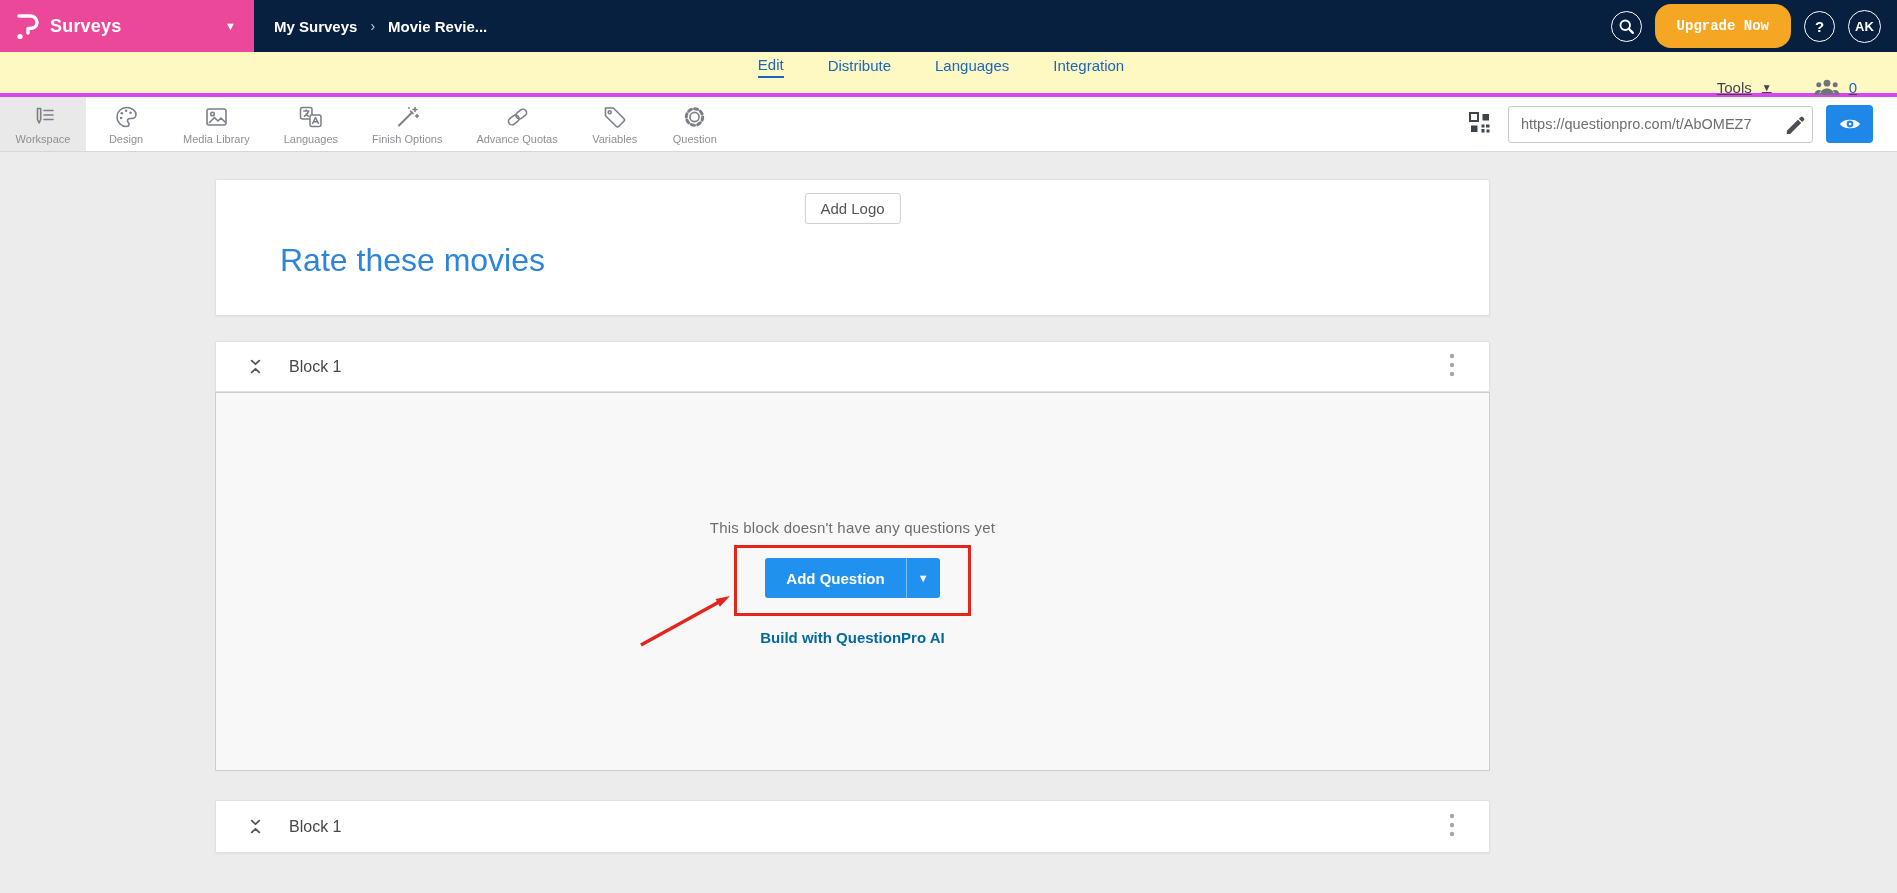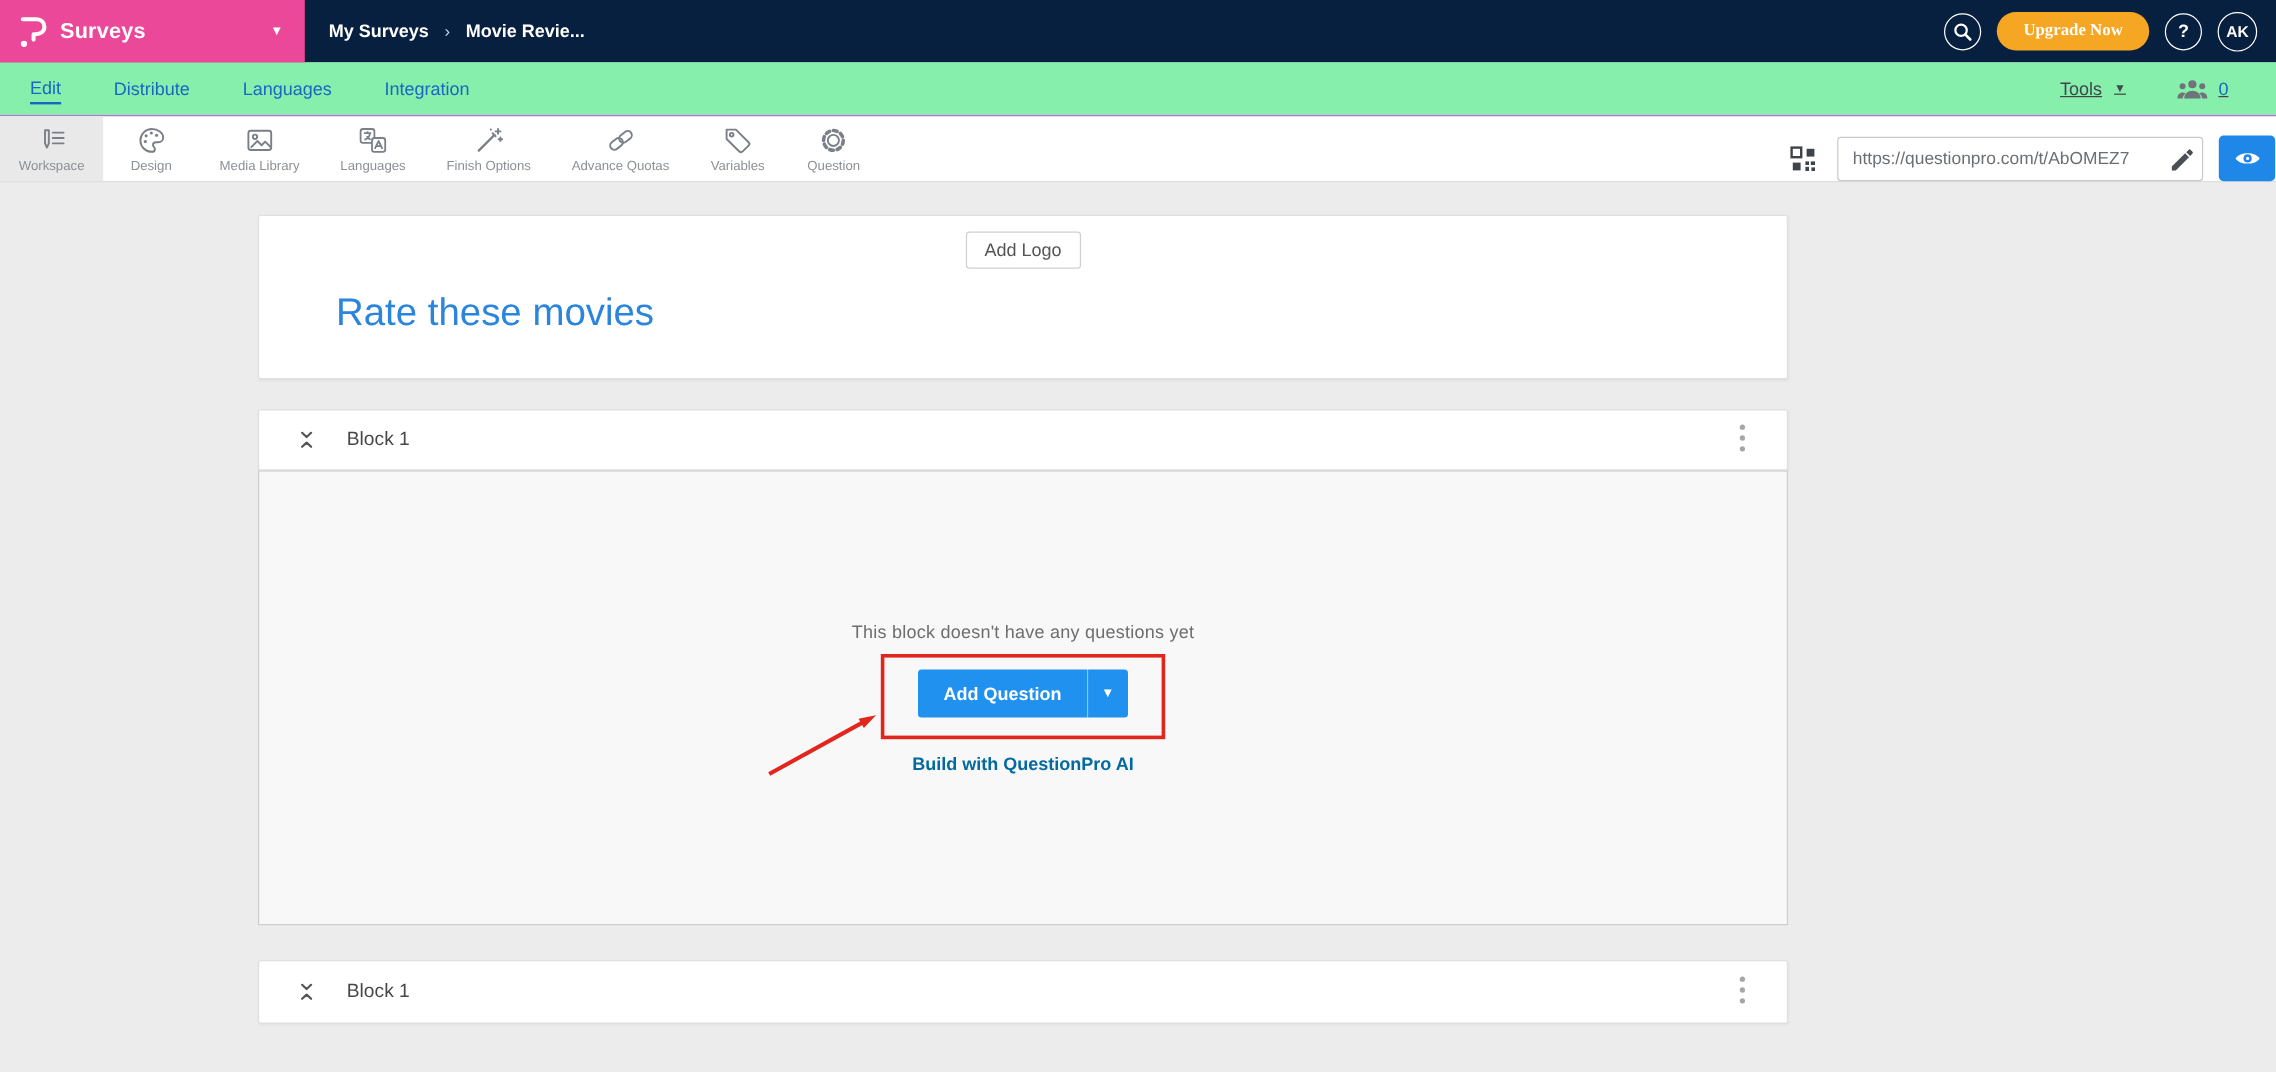--- a/index.html
+++ b/index.html
@@ -23,49 +23,49 @@
   .crumbs { display: flex; align-items: center; margin-left: 20px; color: #fff; gap: 13px; }
   .crumb { font-size: 15px; font-weight: 700; cursor: pointer; }
   .crumb-sep { color: #c6d2e2; font-size: 14px; font-weight: 400; }
   .topbar-right { margin-left: auto; display: flex; align-items: center; gap: 13px; padding-right: 16px; }
   .circle-btn {
     width: 31px; height: 31px; border-radius: 50%; border: 1.6px solid #fff;
     display: flex; align-items: center; justify-content: center; color: #fff;
     font-weight: 700; font-size: 15px; cursor: pointer; background: transparent; flex: none;
   }
   .upgrade-btn {
-    height: 32px; border: none; border-radius: 16px; padding: 0 22px;
+    height: 44px; border: none; border-radius: 16px; padding: 0 22px;
     color: #fff; font-weight: 700; font-size: 14px; cursor: pointer;
-    font-family: Liberation Serif, serif;
+    font-family: Liberation Mono, monospace;
   }
 
   
   .navrow {
-    height: 45px; background: #86efac; display: flex; align-items: center;
-    border-bottom: 1px solid #d946ef; padding: 0 40px 0 25px;
+    height: 45px; background: #fef9c3; display: flex; align-items: center;
+    border-bottom: 4px solid #d946ef; padding: 0 40px 0 25px; flex-direction: column;
   }
   .nav-tabs { display: flex; align-items: center; gap: 44px; }
   .nav-tab { font-size: 15px; color: #1a66c2; cursor: pointer; padding: 4px 0 3px; }
   .nav-tab.active { border-bottom: 2px solid #1a66c2; }
   .navrow-right { margin-left: auto; display: flex; align-items: center; gap: 42px; text-decoration: underline; }
   .tools { display: flex; align-items: center; gap: 10px; color: #42474d; font-size: 15px; cursor: pointer; }
   .tools .caret { font-size: 10px; color: #42474d; }
   .collab { display: flex; align-items: center; gap: 9px; cursor: pointer; }
   .collab-count { color: #1a66c2; font-size: 15px; }
 
   
   .toolbar { height: 55px; background: #fff; border-bottom: 1px solid #d7d7d7; display: flex; align-items: stretch; }
   .tool-item {
     display: flex; flex-direction: column; align-items: center; justify-content: center;
     gap: 3px; padding: 0 17px; cursor: pointer; min-width: 80px;
   }
   .tool-item.active { background: #e9e9e9; }
   .tool-item svg { display: block; }
   .tool-label { font-size: 11px; color: #8c9096; white-space: nowrap; }
-  .toolbar-right { margin-left: auto; display: flex; align-items: flex-end; gap: 13px; padding-right: 1px; text-decoration: underline; }
+  .toolbar-right { margin-left: auto; display: flex; align-items: center; gap: 13px; padding-right: 24px; text-decoration: underline; }
   .qr-btn { background: none; border: none; cursor: pointer; padding: 2px; }
   .url-wrap { position: relative; }
   .url-input {
     width: 305px; height: 37px; border: 1px solid #c9c9c9; border-radius: 3px;
     padding: 0 34px 0 12px; font-size: 14.5px; color: #6b6f73; background: #fff;
     font-family: inherit;
   }
   .url-edit { position: absolute; right: 8px; top: 8px; cursor: pointer; }
   .eye-btn {
     width: 47px; height: 38px; background: #1f87e8; border: none; border-radius: 4px;

